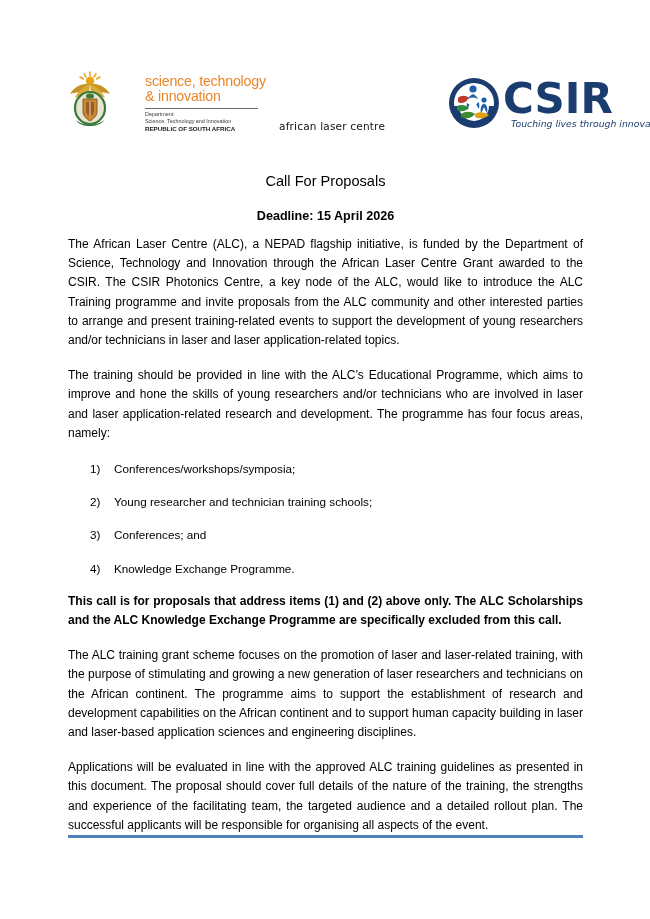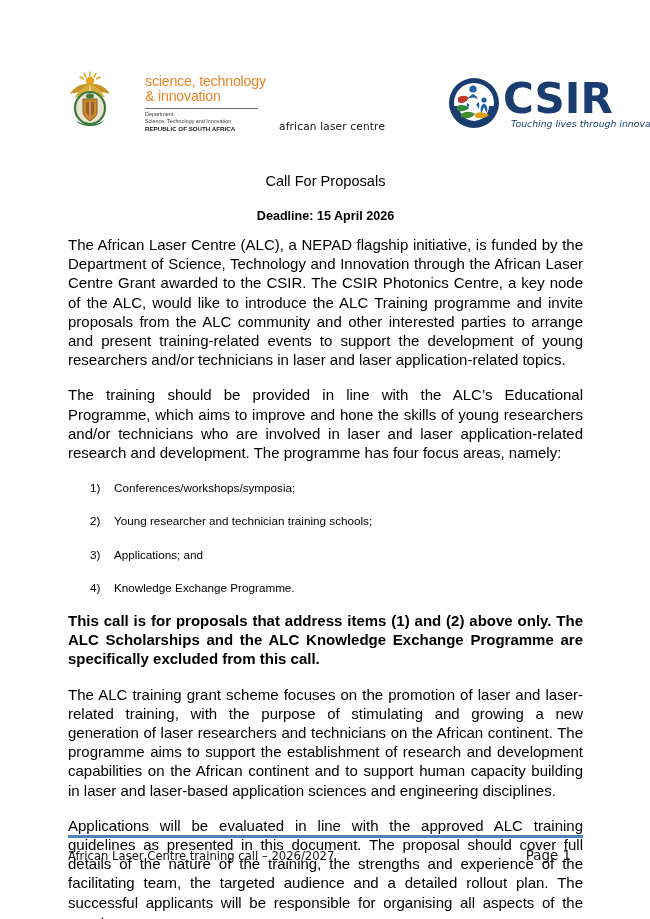--- a/index.html
+++ b/index.html
@@ -189,21 +189,21 @@
 
   .deadline {
     text-align: center;
     font-size: 12.6px;
     font-weight: bold;
     margin-bottom: 12px;
   }
 
   p.body-para {
     text-align: justify;
-    font-size: 15px;
+    font-size: 12px;
     line-height: 19.2px;
     margin: 8px 0 16px 0;
   }
   p.body-para.bold {
     font-weight: bold;
   }
 
   ol.focus-list {
     margin: 0 0 14px 0;
     padding: 0;
@@ -347,39 +347,35 @@
       <li>
         <span class="num">1)</span>
         <span>Conferences/workshops/symposia;</span>
       </li>
       <li>
         <span class="num">2)</span>
         <span>Young researcher and technician training schools;</span>
       </li>
       <li>
         <span class="num">3)</span>
-        <span>Applications; and</span>
+        <span>Conferences; and</span>
       </li>
       <li>
         <span class="num">4)</span>
         <span>Knowledge Exchange Programme.</span>
       </li>
     </ol>
 
     <p class="body-para bold">This call is for proposals that address items (1) and (2) above only. The ALC Scholarships and the ALC Knowledge Exchange Programme are specifically excluded from this call.</p>
 
     <p class="body-para">The ALC training grant scheme focuses on the promotion of laser and laser-related training, with the purpose of stimulating and growing a new generation of laser researchers and technicians on the African continent. The programme aims to support the establishment of research and development capabilities on the African continent and to support human capacity building in laser and laser-based application sciences and engineering disciplines.</p>
 
     <p class="body-para">Applications will be evaluated in line with the approved ALC training guidelines as presented in this document. The proposal should cover full details of the nature of the training, the strengths and experience of the facilitating team, the targeted audience and a detailed rollout plan. The successful applicants will be responsible for organising all aspects of the event.</p>
 
     <div class="spacer-block"></div>
 
   </div>
 
   <div class="footer">
     <div class="footer-rule"></div>
-    <div class="footer-row">
-      <div class="footer-left">African Laser Centre training call – 2026/2027</div>
-      <div class="footer-right">Page 1</div>
-    </div>
   </div>
 
 </div>
 
 </body></html>

